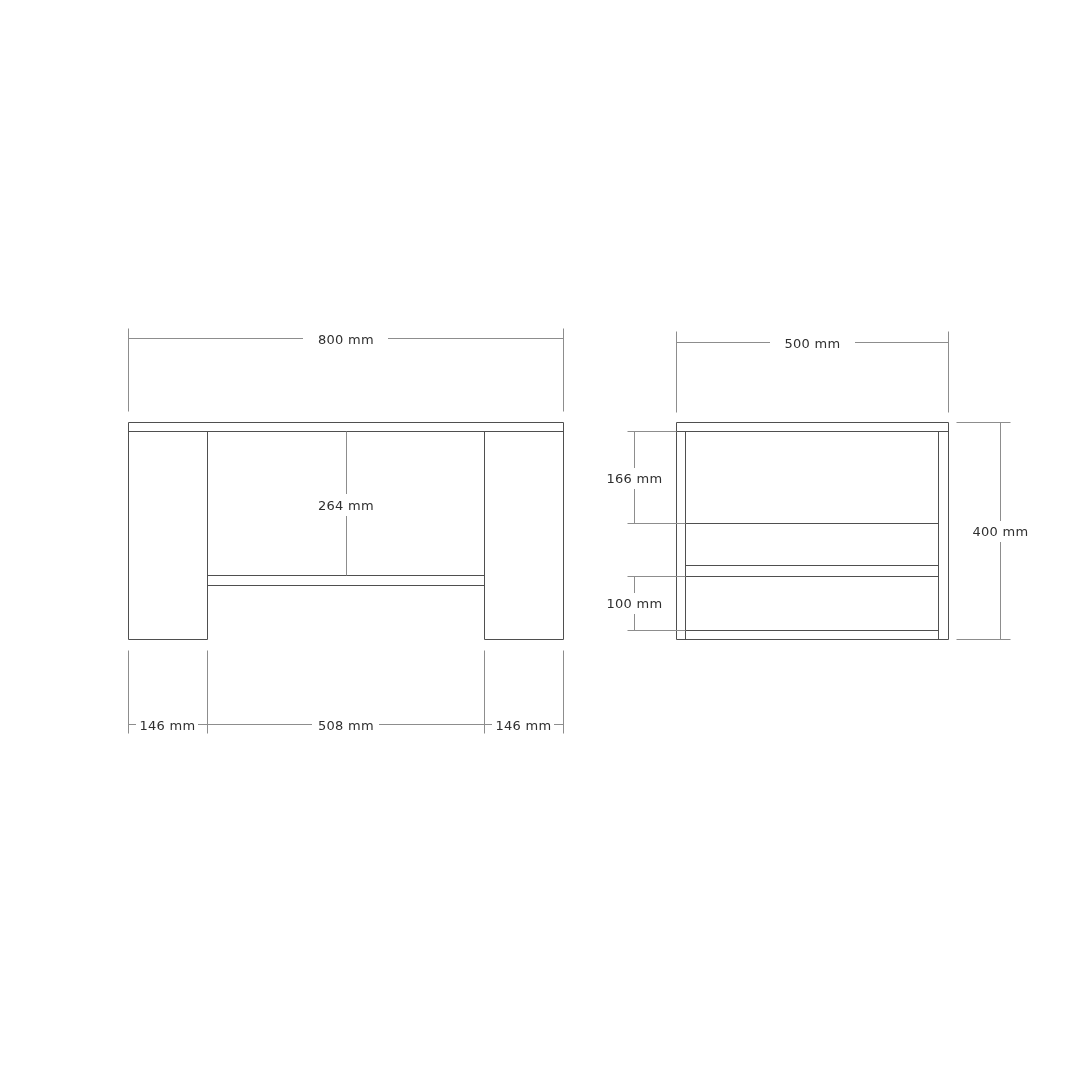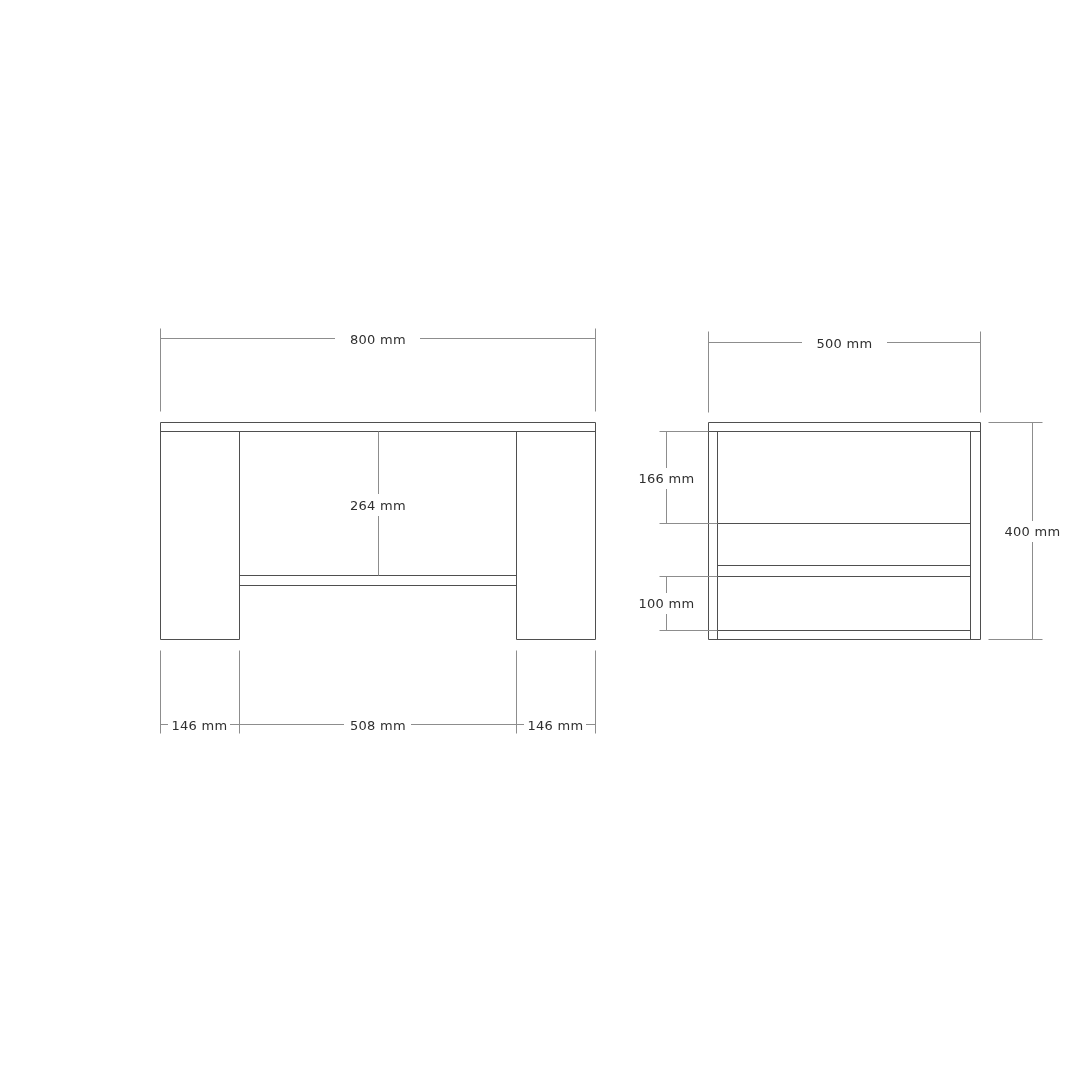--- a/index.html
+++ b/index.html
@@ -5,21 +5,20 @@
   html, body {
     margin: 0;
     padding: 0;
     background: #ffffff;
   }
   .canvas {
     position: relative;
     width: 900px;
     height: 1080px;
     background: var(--background, #ffffff);
-    margin-left: 32px;
   }
   svg { display: block; }
   .obj {
     stroke: var(--object-line, #4f4f4f);
     stroke-width: 1;
     fill: none;
   }
   .dim {
     stroke: var(--dimension-line, #8d8d8d);
     stroke-width: 1;

